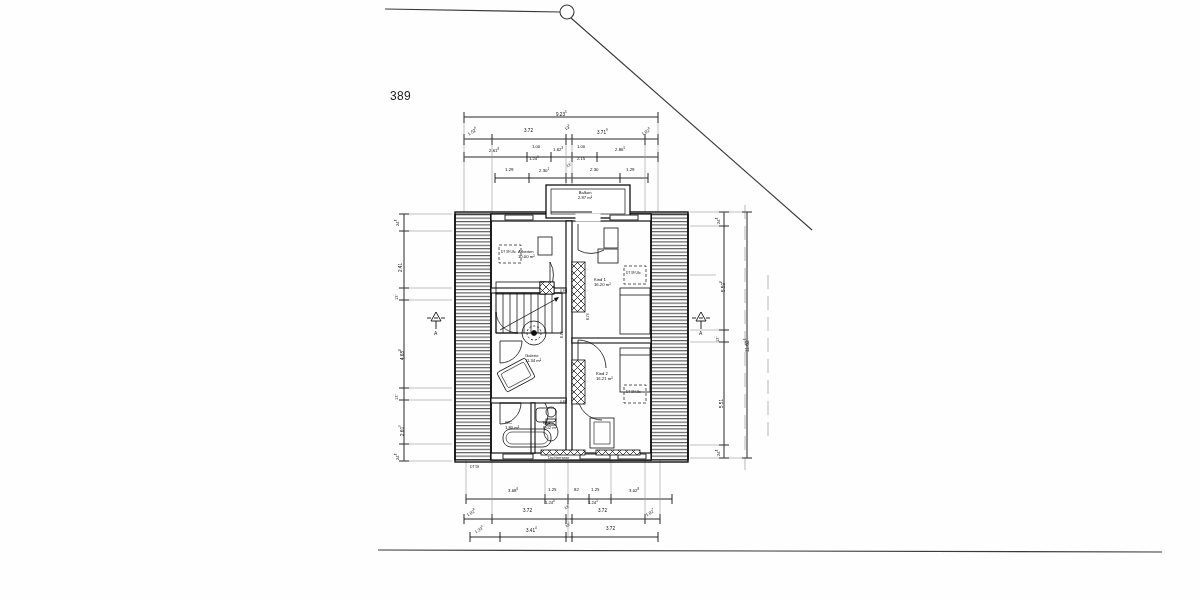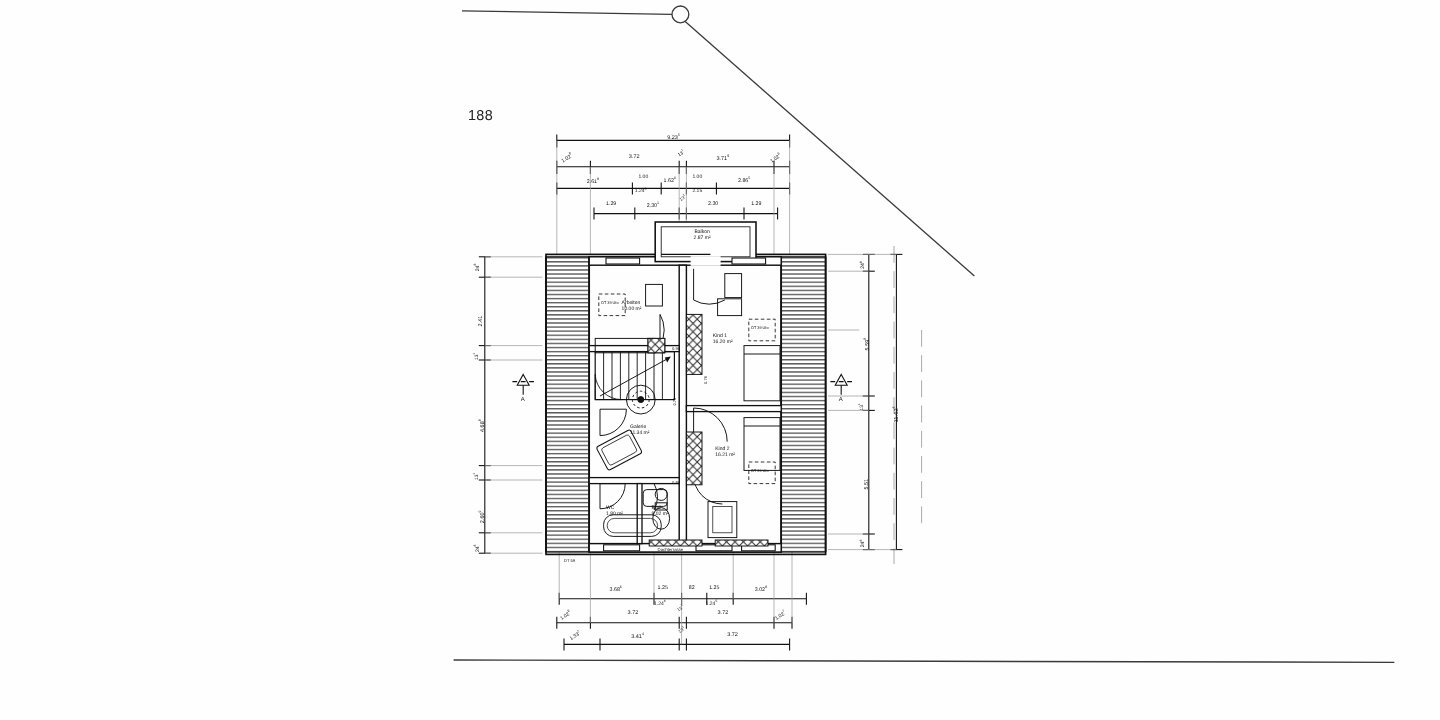--- a/index.html
+++ b/index.html
@@ -320,21 +320,21 @@
       <path d="M701,312 L706,321 L696,321 Z"></path>
       <line x1="701" y1="321" x2="701" y2="329"></line>
     </g>
 
     <g stroke="#111" stroke-width="0.8">
       <rect x="541" y="450" width="44" height="5" fill="url(#xhatch)"></rect>
       <rect x="596" y="450" width="44" height="5" fill="url(#xhatch)"></rect>
     </g>
   </svg>
 
-  <div class="lbl" id="sheet-no">188</div>
+  <div class="lbl" id="sheet-no">389</div>
 
   <div class="lbl" style="left:578px;top:190px;font-size:4.2px;line-height:1.25;text-align:center;">
     <span>Balkon</span><br>
     <span>2.87 m²</span>
   </div>
 
   <div class="lbl" style="left:518px;top:249px;font-size:4.2px;line-height:1.25;">
     <span>Arbeiten</span><br>
     <span>10.00 m²</span>
   </div>

